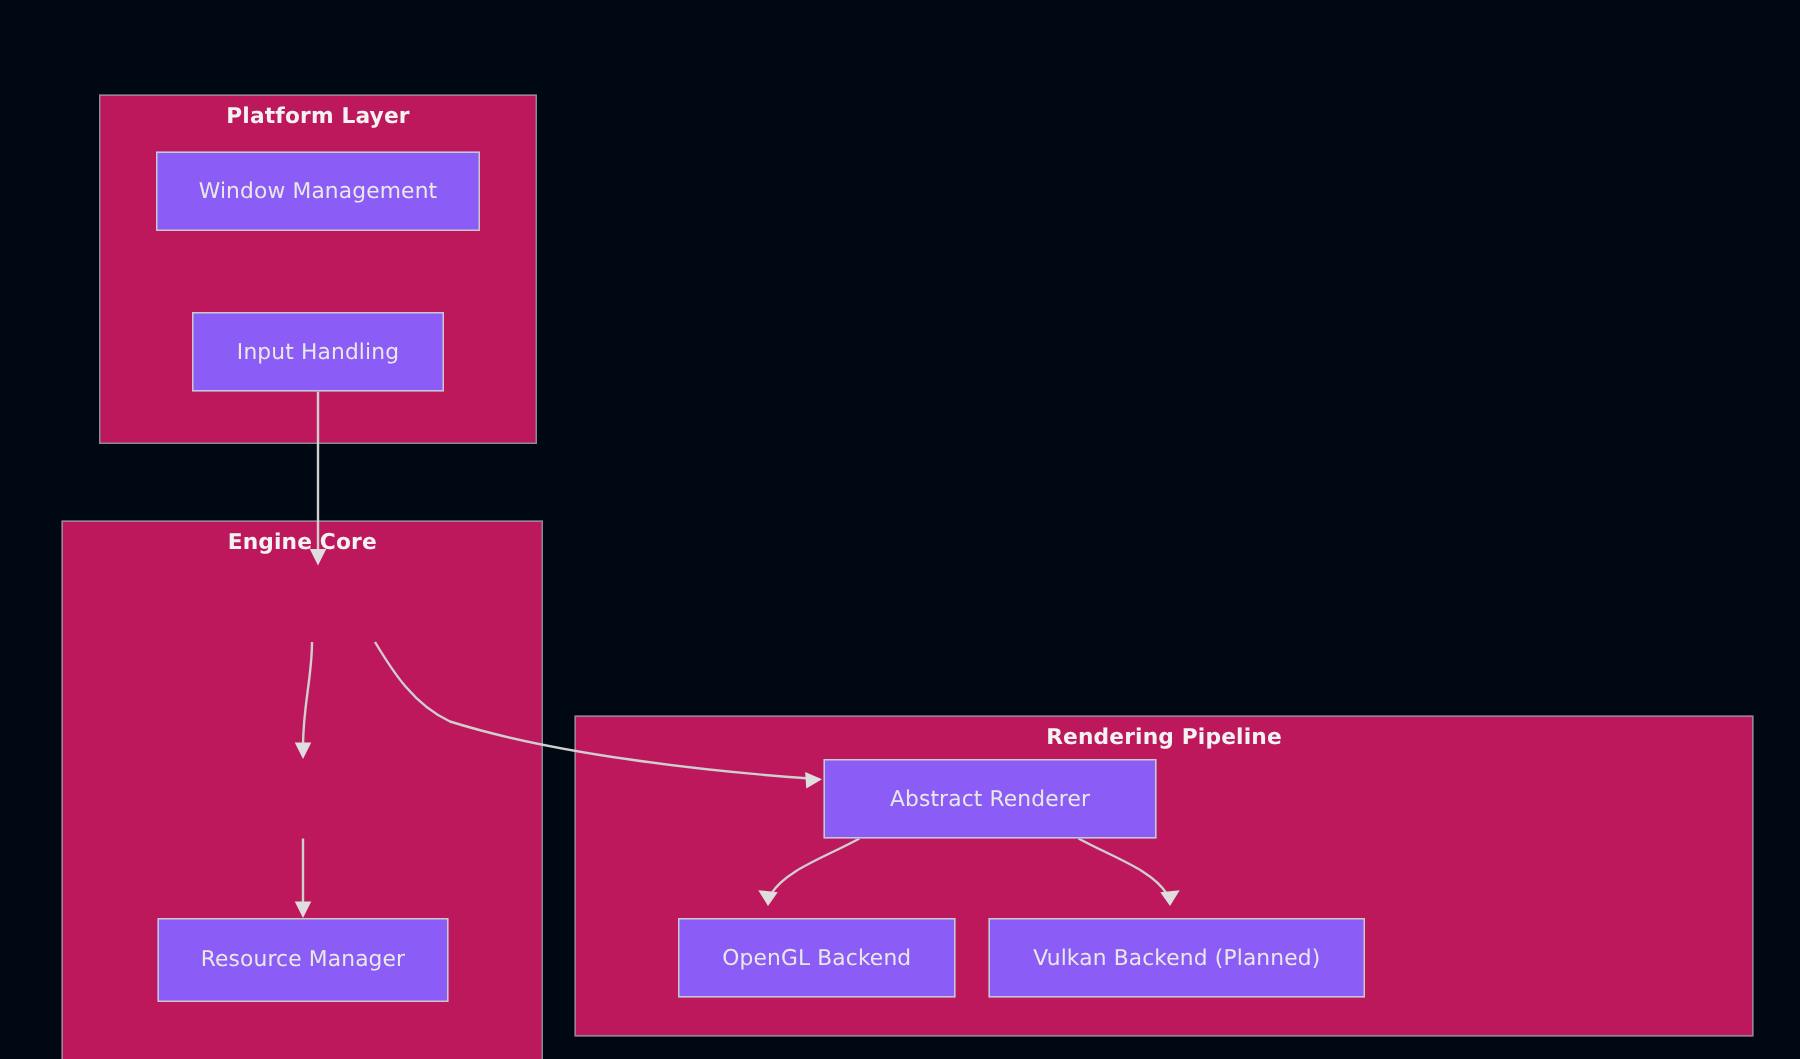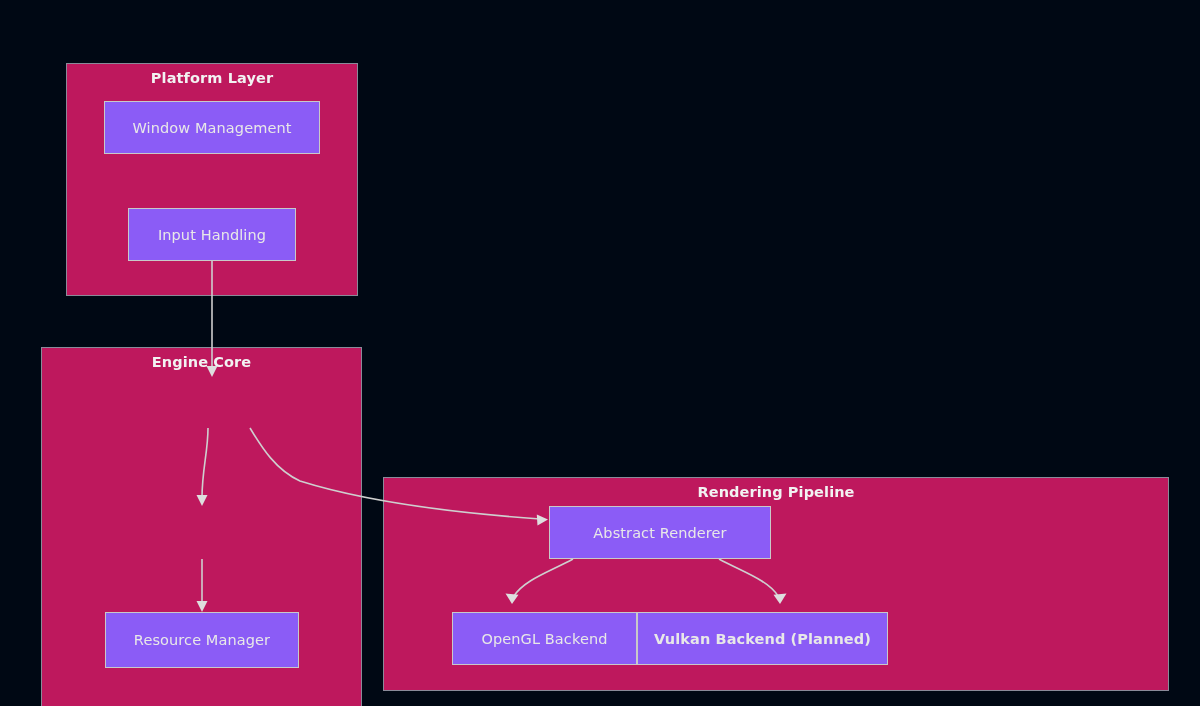--- a/index.html
+++ b/index.html
@@ -64,21 +64,21 @@
     z-index: 3;
   }
 
   #node-window-management { left: 104px; top: 101px; width: 216px; height: 53px; }
   #node-input-handling    { left: 128px; top: 208px; width: 168px; height: 53px; }
   #node-game-loop         { left: 140px; top: 375px; width: 144px; height: 53px; }
   #node-ecs               { left: 77px;  top: 506px; width: 250px; height: 53px; }
   #node-resource-manager  { left: 105px; top: 612px; width: 194px; height: 56px; }
   #node-abstract-renderer { left: 549px; top: 506px; width: 222px; height: 53px; }
   #node-opengl-backend    { left: 420px; top: 612px; width: 185px; height: 53px; margin-left: 32px; }
-  #node-vulkan-backend    { left: 637px; top: 612px; width: 251px; height: 53px; font-weight: bold; }
+  #node-vulkan-backend    { left: 659px; top: 612px; width: 251px; height: 53px; }
   #node-shader-manager    { left: 956px; top: 612px; width: 176px; height: 53px; }
 
   
   #edges {
     position: absolute;
     left: 0; top: 0;
     width: 1200px;
     height: 706px;
     z-index: 2;
     pointer-events: none;

